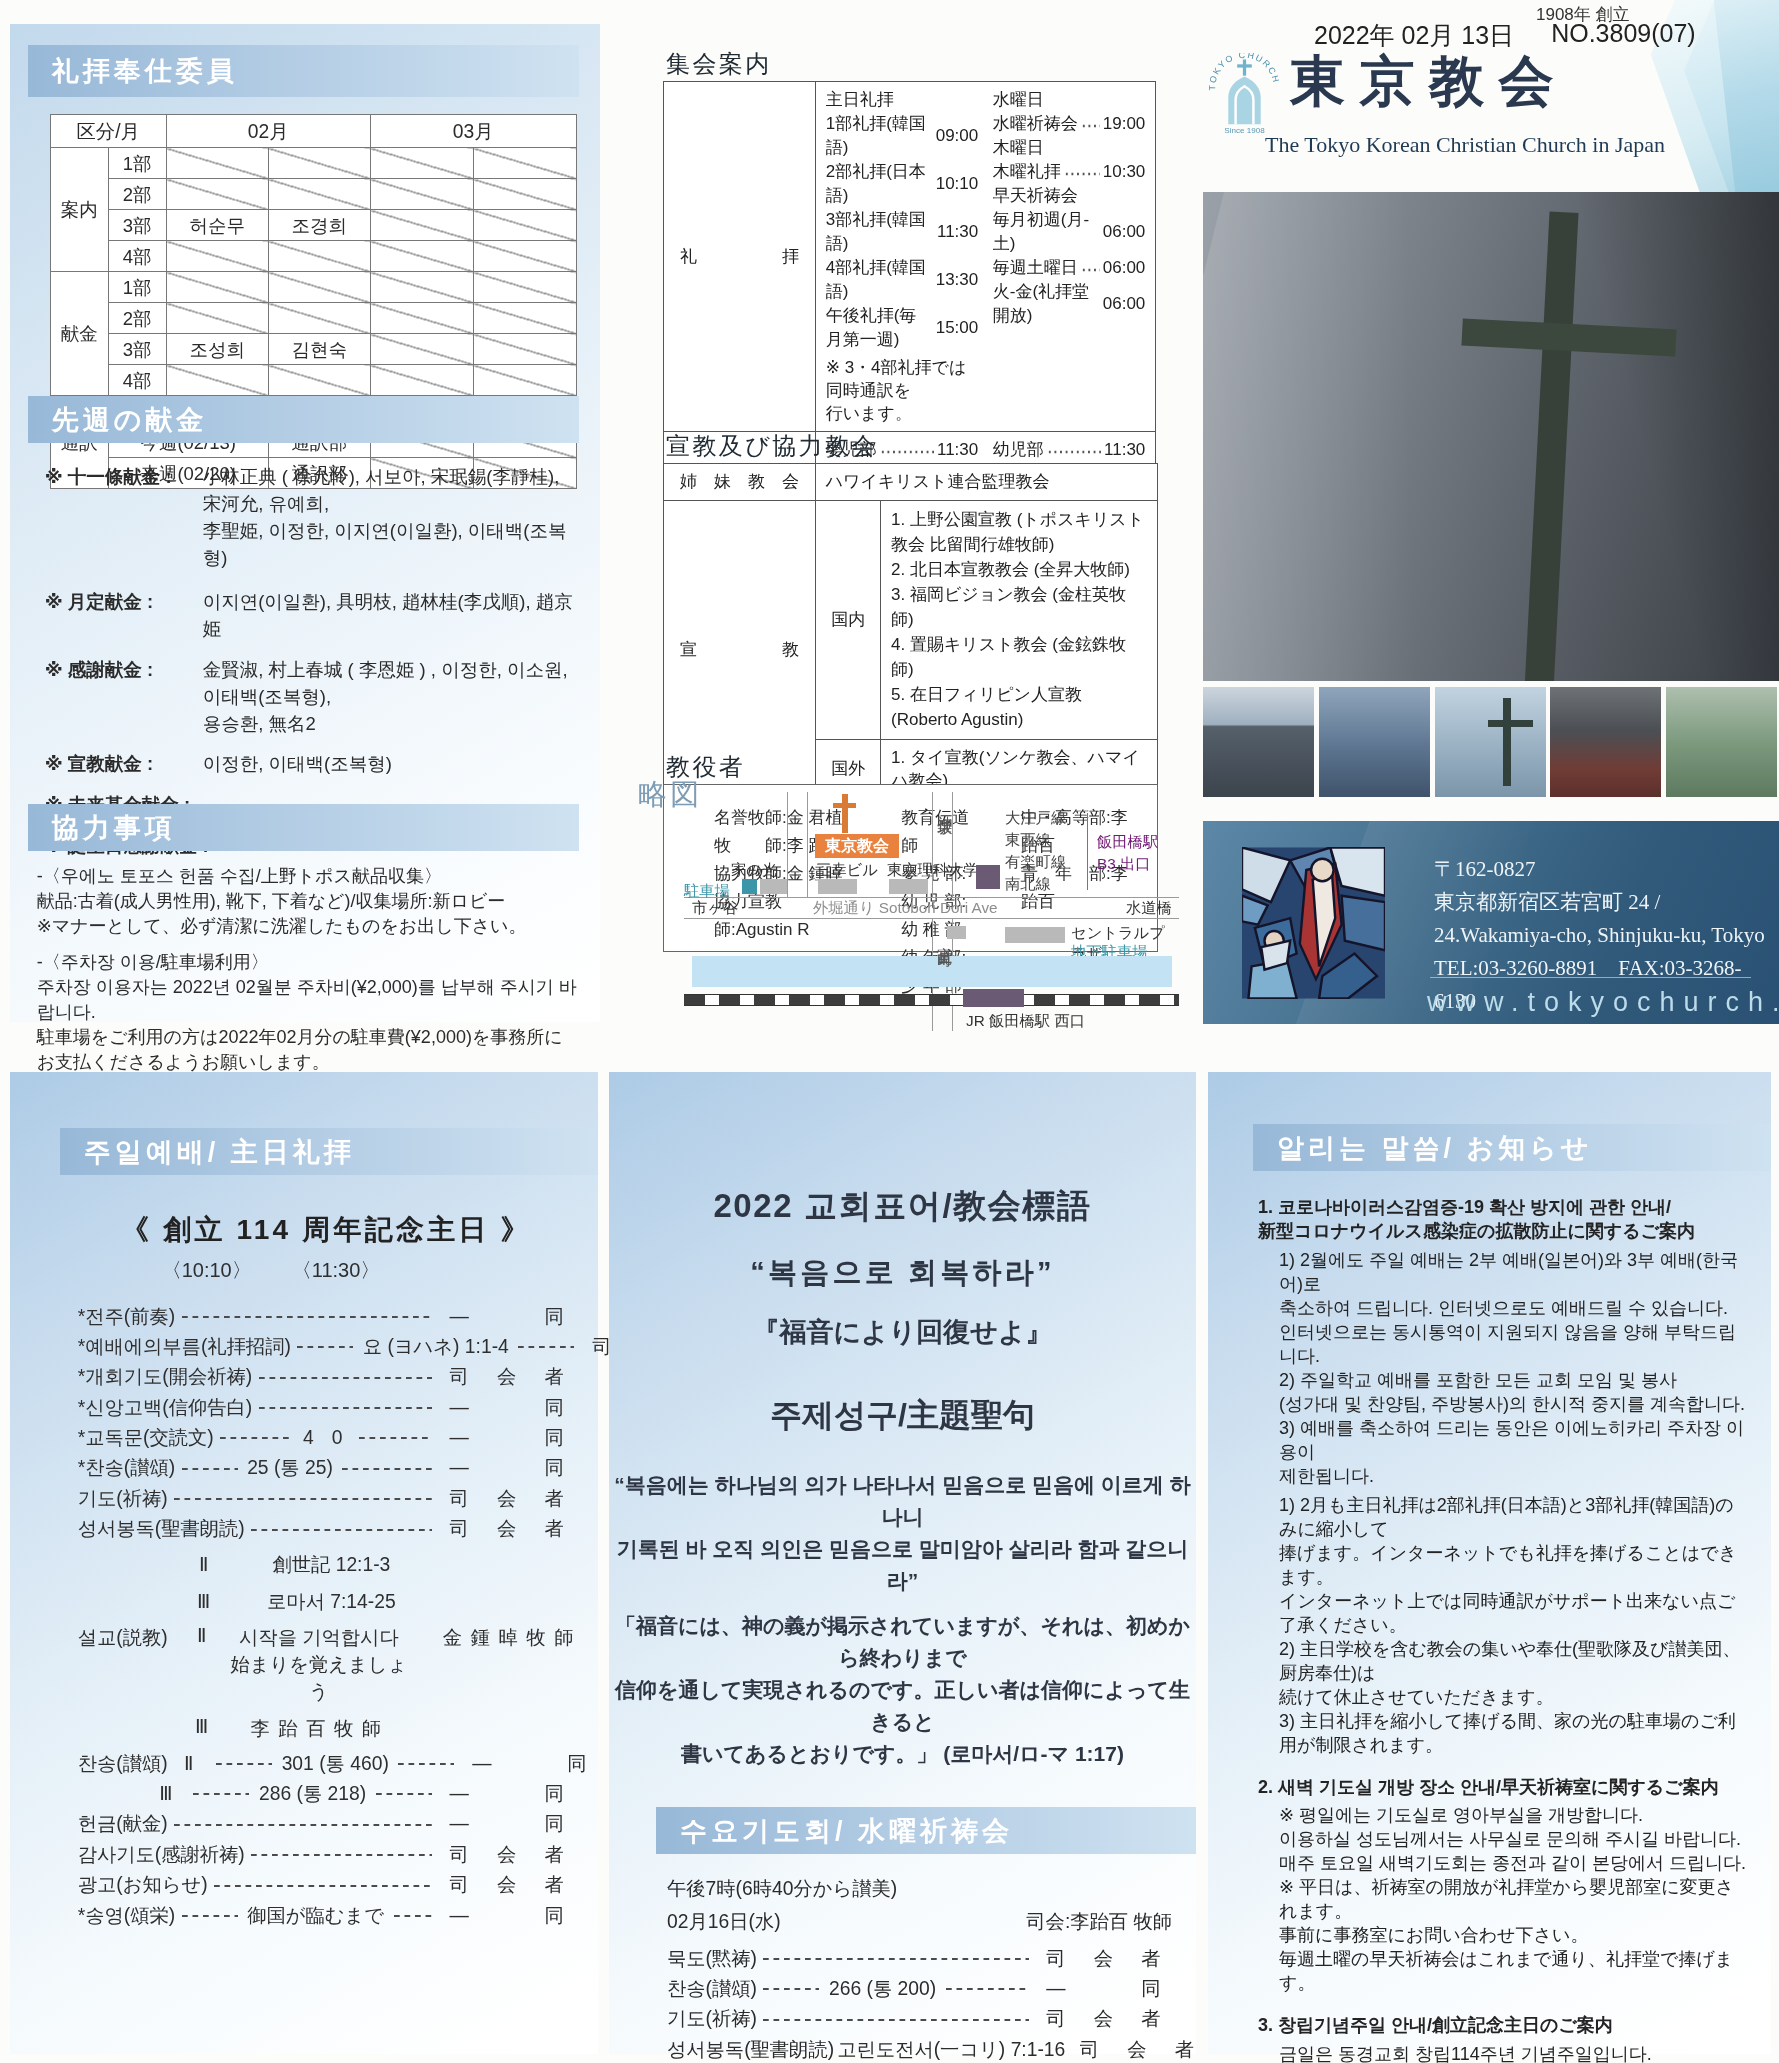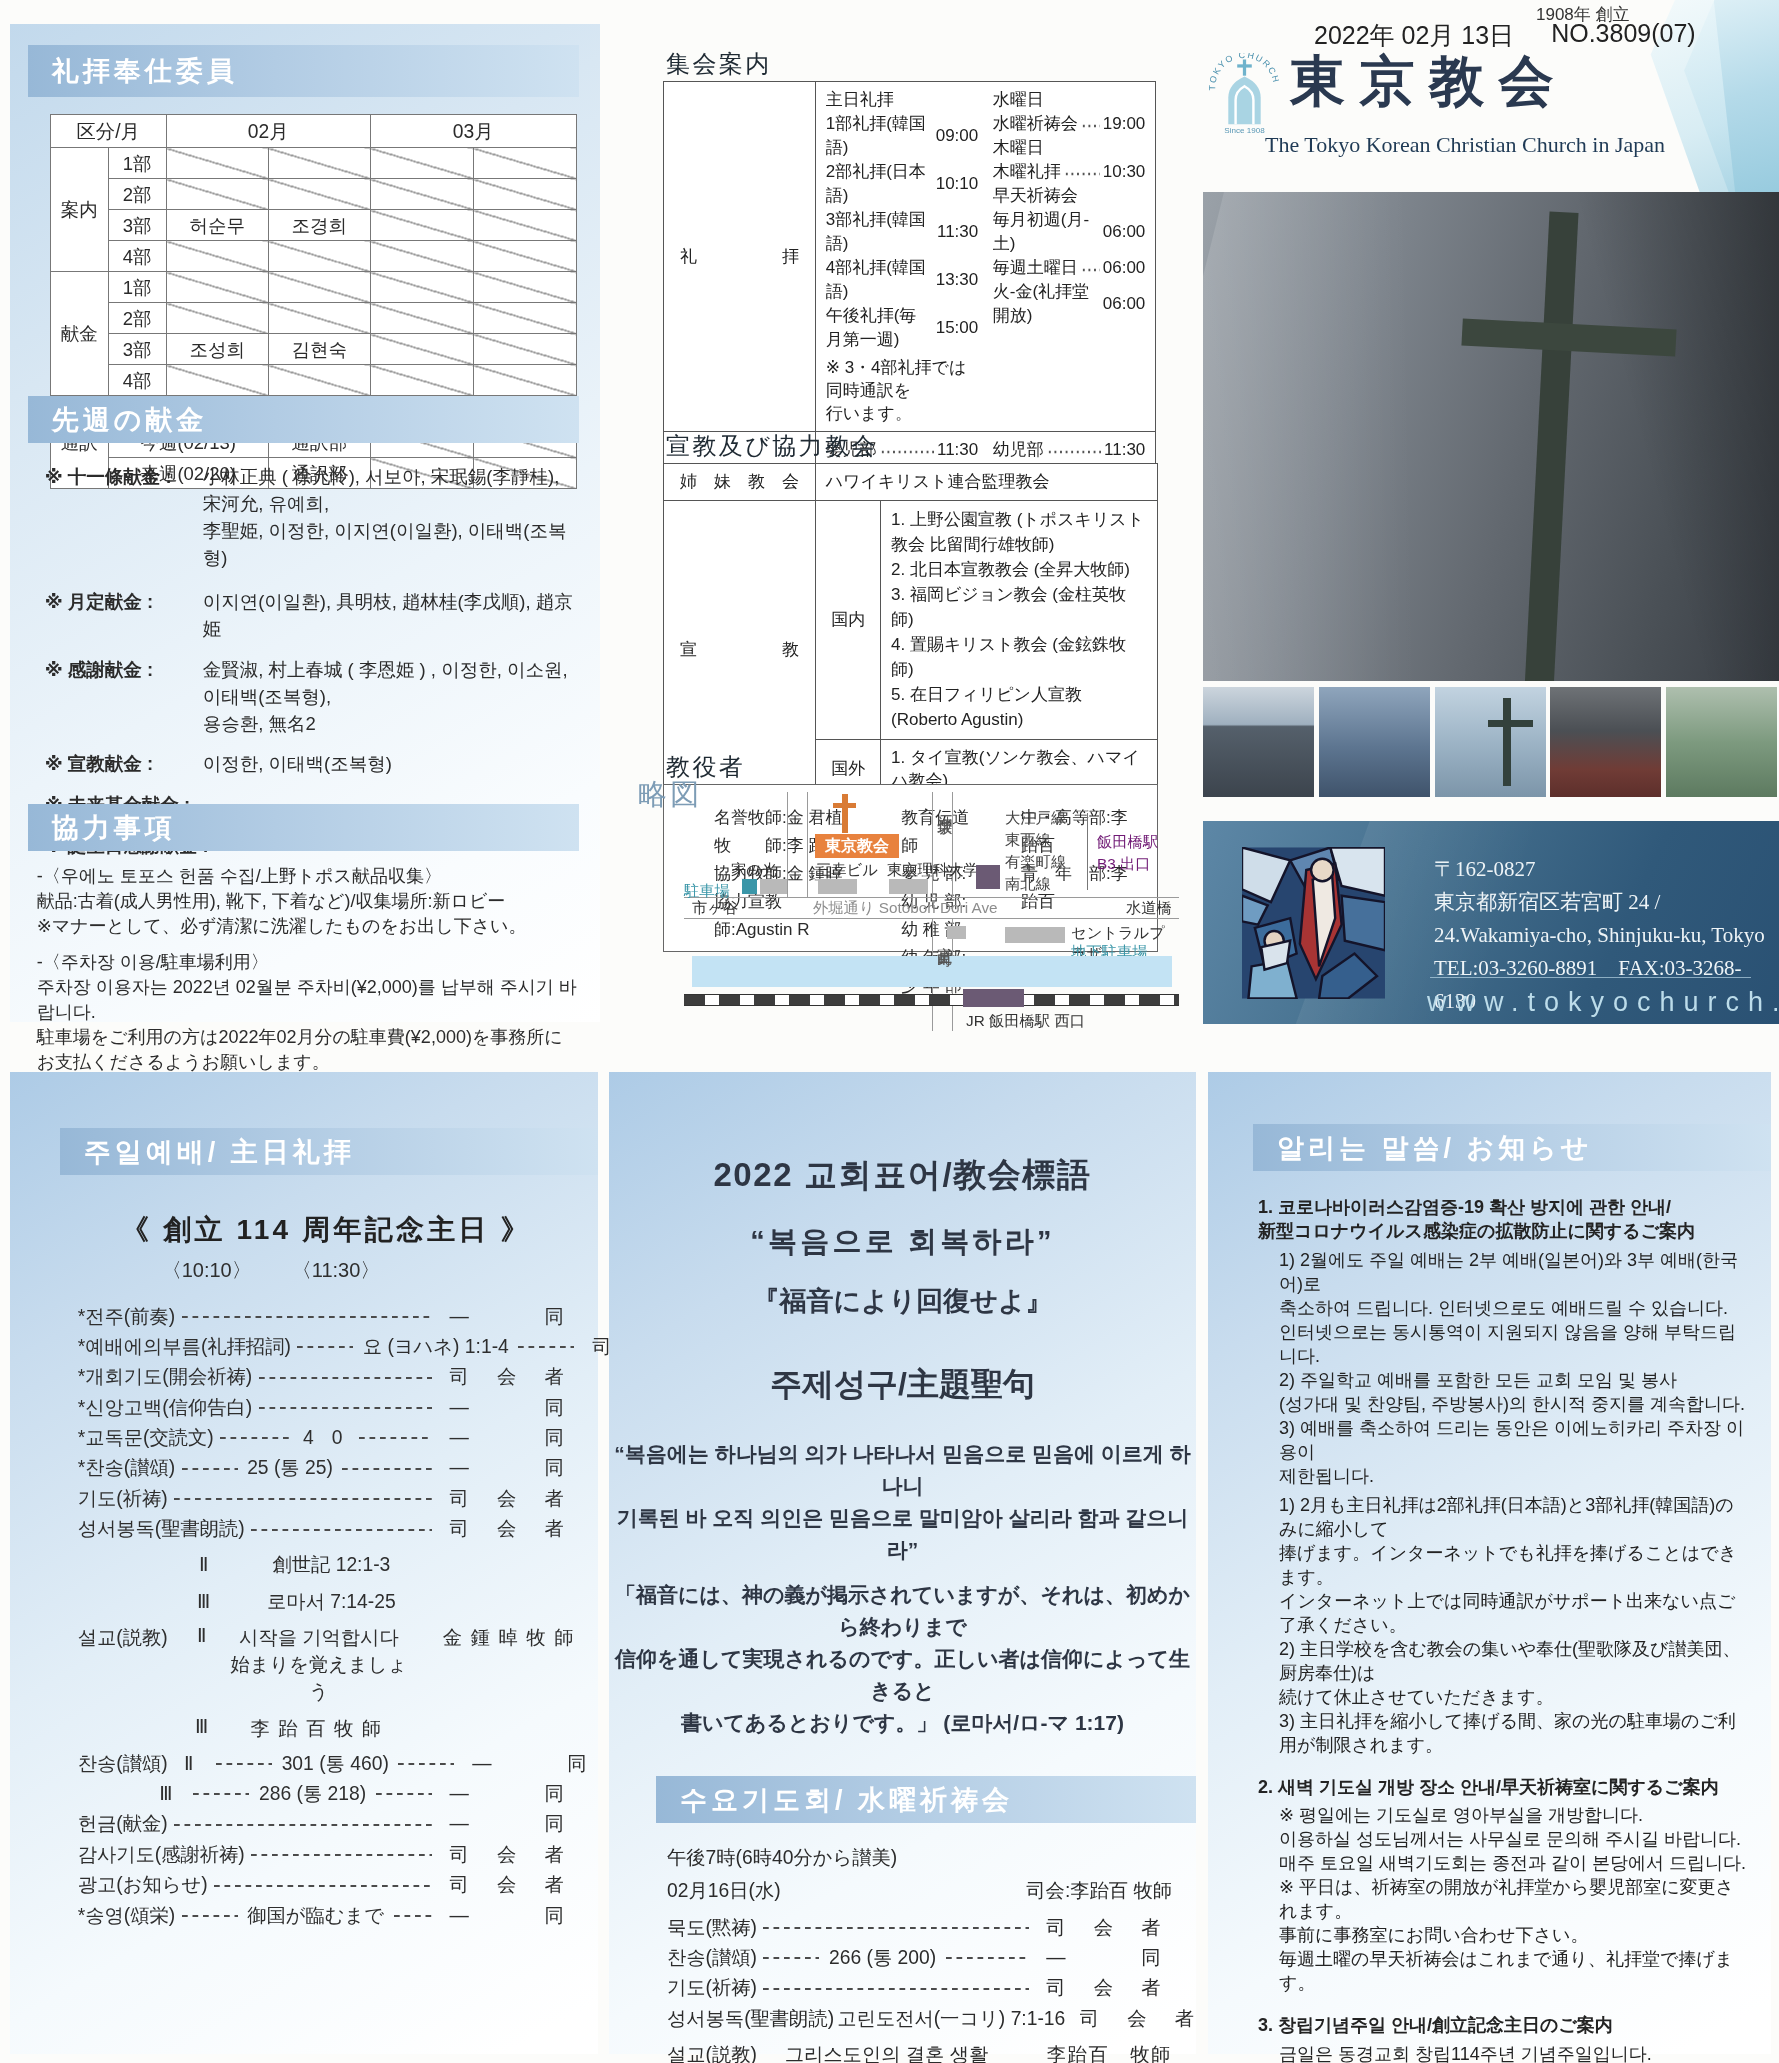--- a/index.html
+++ b/index.html
@@ -100,21 +100,21 @@
   .rc{width:42px;text-align:center;}
   .readrow{display:flex;align-items:center;margin:9.7px 0;}
   .readrow .lead{width:105px;}
   .readrow .txt{flex:1;text-align:center;margin-right:137px;}
   .sermrow{display:flex;margin:9.7px 0;}
   .sermrow .slabel{width:103px;white-space:nowrap;}
   .sermrow .stext{flex:1;text-align:center;line-height:27px;}
   .sermrow .speaker{width:160px;text-align:right;letter-spacing:1.6px;}
 
   
-  .motto{padding-top:81px;text-align:center;color:#2e3644;}
+  .motto{padding-top:81px;text-align:center;color:#2e3644;margin-top:31px;}
   .m-title{font-size:33px;font-weight:bold;letter-spacing:1.6px;}
   .m-k{font-size:29px;font-weight:bold;margin-top:24px;letter-spacing:3.2px;}
   .m-j{font-size:27px;font-weight:bold;margin-top:21px;}
   .m-vt{font-size:32px;font-weight:bold;margin-top:44px;}
   .m-verse{font-size:21px;font-weight:bold;margin-top:31px;line-height:32px;}
   .wed{padding:21px 24px 0 58px;font-size:19.3px;}
   .wed-head{display:flex;justify-content:space-between;margin-bottom:11.3px;}
 
   
   .ann{padding:24px 24px 0 50px;font-size:18px;line-height:24px;color:#232323;}

